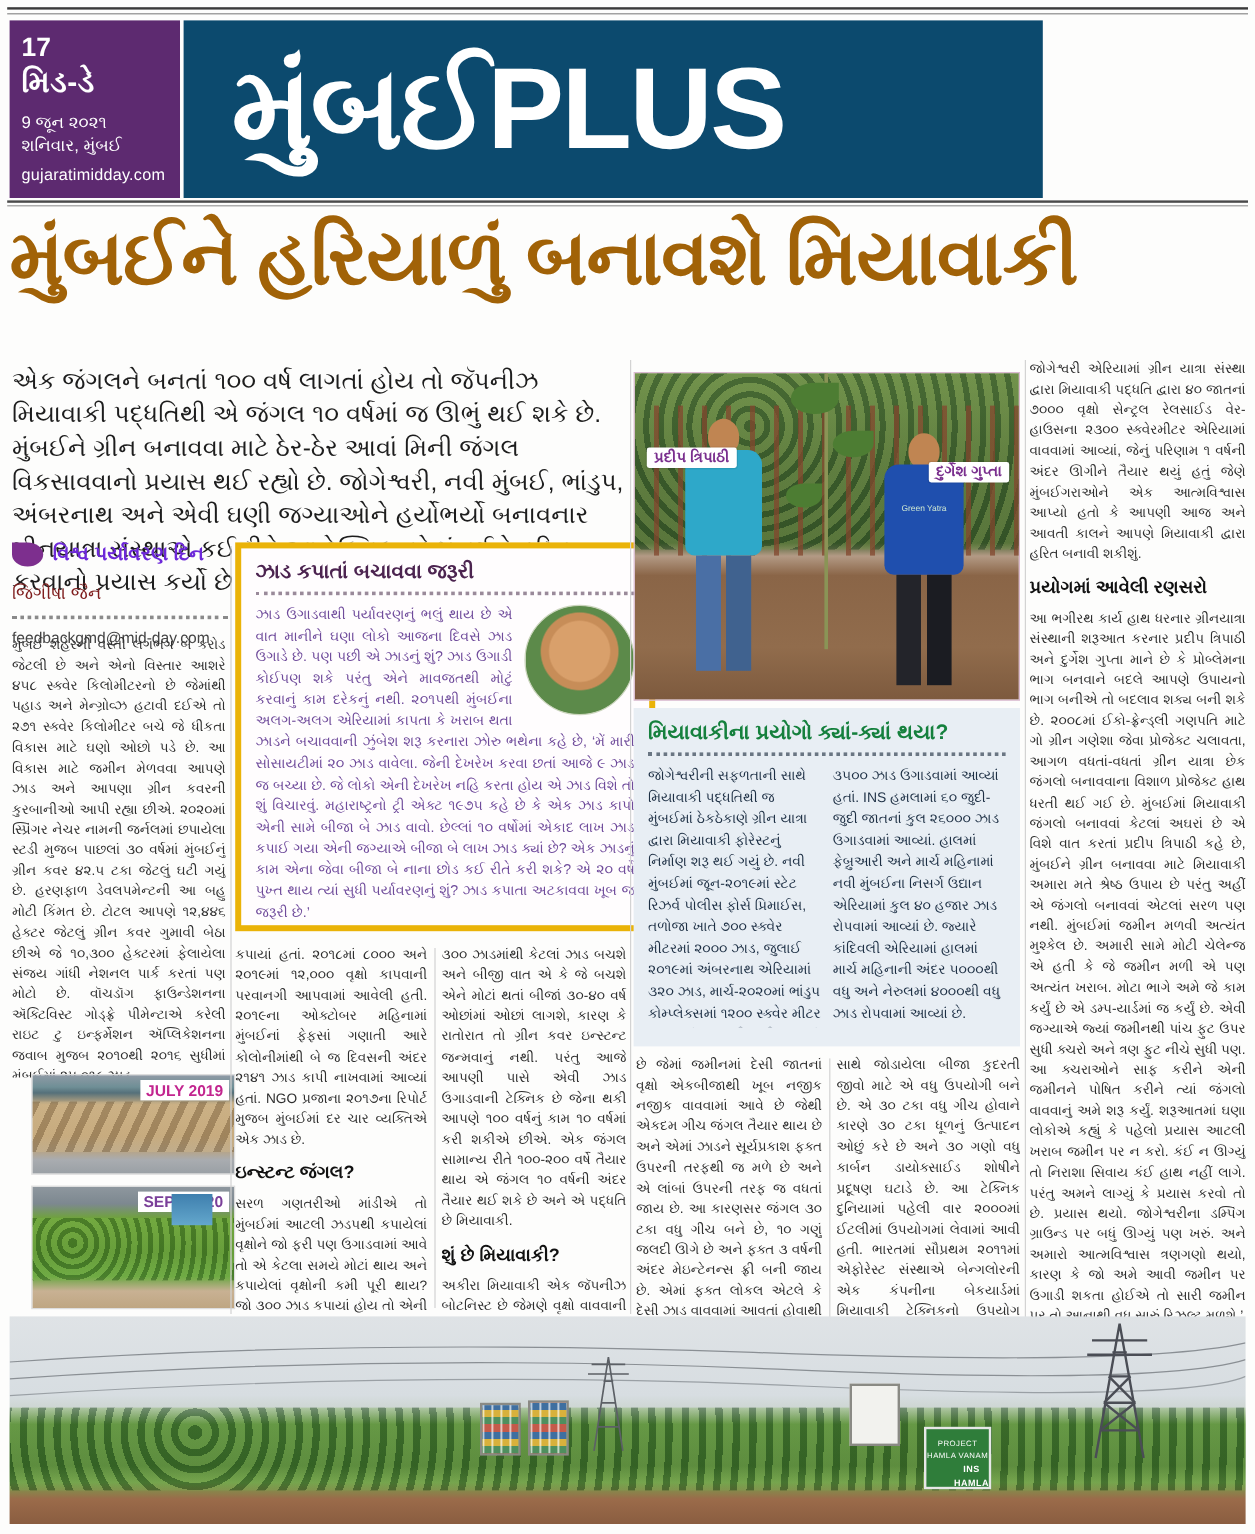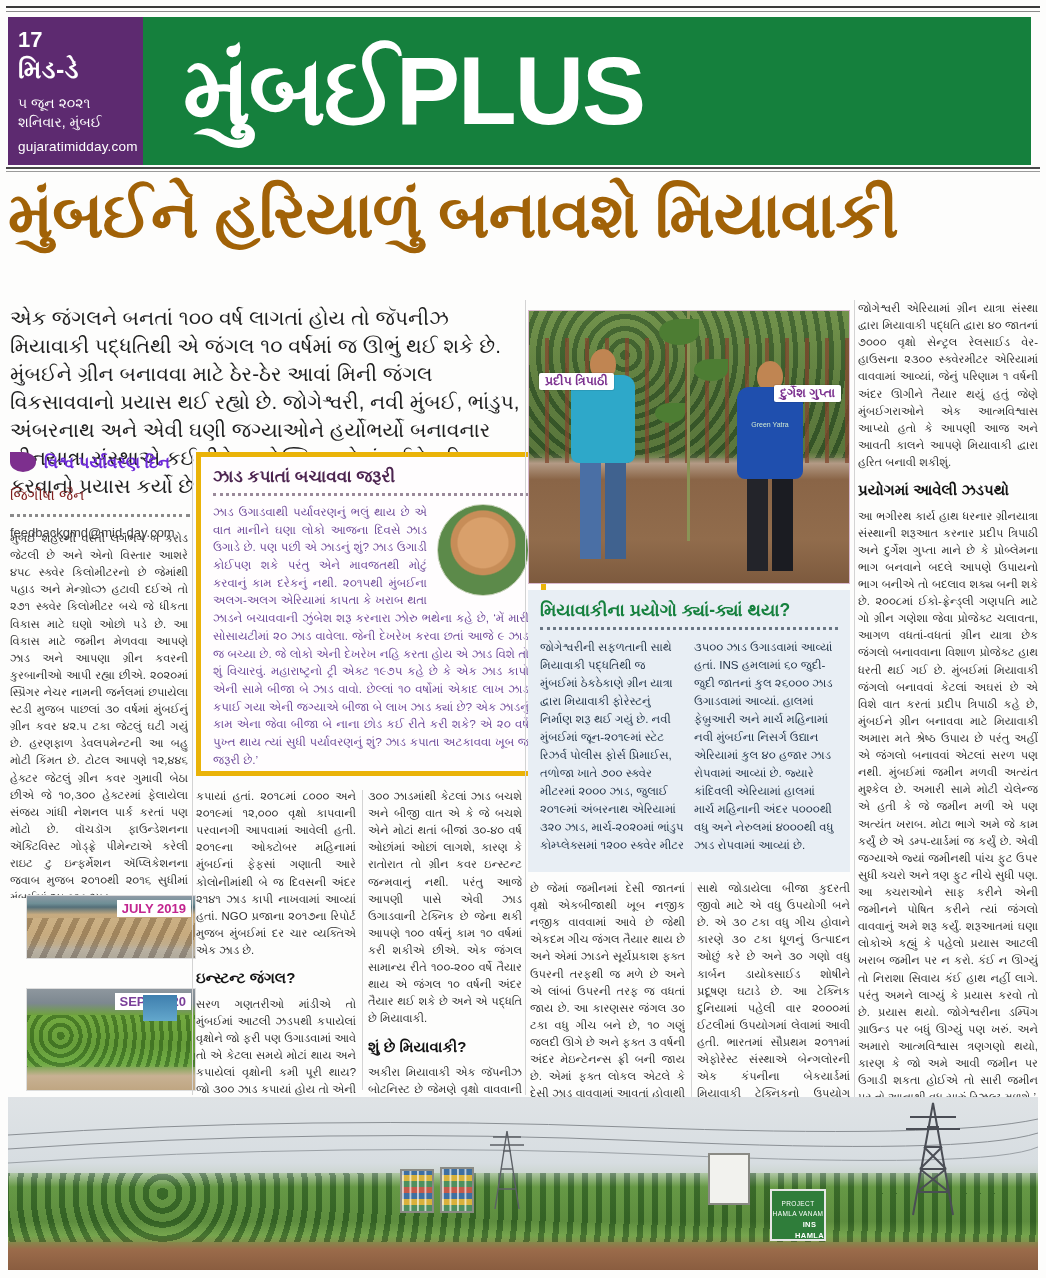--- a/index.html
+++ b/index.html
@@ -19,22 +19,22 @@
   .mast-left {
     position:absolute; left:8px; top:17px; width:142px; height:148px;
     background:#5d2a70; color:#fff; padding:10px 10px;
   }
   .mast-left .pg { font-size:22px; font-weight:bold; }
   .mast-left .logo { font-size:25px; font-weight:bold; margin-top:2px; letter-spacing:.5px;}
   .mast-left .date { font-size:14px; margin-top:10px; }
   .mast-left .day { font-size:14px; margin-top:2px; }
   .mast-left .site { font-size:13.5px; margin-top:8px; letter-spacing:.2px; }
   .mast-right {
-    position:absolute; left:143px; top:17px; width:888px; height:148px;
-    background:#15803d; color:#fff; display:flex; align-items:center;
+    position:absolute; left:153px; top:17px; width:716px; height:148px;
+    background:#0c4a6e; color:#fff; display:flex; align-items:center;
   }
   .mast-right .title { font-size:96px; font-weight:bold; line-height:1; padding-left:40px; letter-spacing:-2px; }
 
   
   .headline {
     position:absolute; left:8px; top:182px; width:1030px;
     font-size:64px; font-weight:bold; color:#a16207; letter-spacing:-1px;
     line-height:1.05; white-space:nowrap;
   }
 
@@ -62,21 +62,21 @@
   .leftcol { position:absolute; left:10px; top:530px; width:178px; height:368px; }
 
   
   .lphoto { position:absolute; left:26px; width:170px; overflow:hidden; border:1px solid #ddd; }
   .lphoto .lab {
     position:absolute; top:4px; right:4px; background:#fff; padding:1px 5px;
     font-weight:bold; font-size:13px;
   }
   .lab-july { color:#c2258f; }
   .lab-sept { color:#7a3f99; }
-  .ph-july { top:895px; height:64px;
+  .ph-july { top:895px; height:84px;
     background:linear-gradient(180deg,#8f9aa5 0%,#6f8f96 12%,#55707a 18%,#c7ab80 30%,#c0a276 62%,#b5a58c 78%,#a9acb0 86%,#9aa0a5 100%); }
   .ph-july:before { content:""; position:absolute; left:0; top:22px; width:100%; height:42px;
     background:repeating-linear-gradient(115deg, rgba(120,95,60,.45) 0 6px, rgba(210,185,140,.4) 6px 14px); }
   .ph-sept { top:988px; height:103px;
     background:linear-gradient(180deg,#8e979e 0%,#7d8890 14%,#6fa23c 26%,#5c8f33 55%,#6aa544 74%,#c8b193 86%,#bfa682 100%); }
   .ph-sept:before { content:""; position:absolute; left:0; top:26px; width:100%; height:52px;
     background:repeating-radial-gradient(circle at 20% 40%, rgba(40,90,20,.5) 0 4px, rgba(120,180,70,.4) 4px 9px); }
   .ph-sept:after { content:""; position:absolute; right:18px; top:6px; width:34px; height:26px;
     background:linear-gradient(180deg,#3f7fae,#63a7cc); }
 
@@ -157,21 +157,21 @@
 <body>
 
 <div id="page">
 
   <div class="rule-top1"></div>
   <div class="rule-top2"></div>
 
   <div class="mast-left">
     <div class="pg">17</div>
     <div class="logo">મિડ-ડે</div>
-    <div class="date">૫ જૂન ૨૦૨૧</div>
+    <div class="date">9 જૂન ૨૦૨૧</div>
     <div class="day">શનિવાર, મુંબઈ</div>
     <div class="site">gujaratimidday.com</div>
   </div>
   <div class="mast-right">
     <div class="title">મુંબઈPLUS</div>
   </div>
 
   <div class="rule-mid"></div>
   <div class="rule-mid2"></div>
 
@@ -250,21 +250,21 @@
     <h3>મિયાવાકીના પ્રયોગો ક્યાં-ક્યાં થયા?</h3>
     <div class="dots"></div>
     <div class="cols">
       <div class="c">જોગેશ્વરીની સફળતાની સાથે મિયાવાકી પદ્ધતિથી જ મુંબઈમાં ઠેકઠેકાણે ગ્રીન યાત્રા દ્વારા મિયાવાકી ફોરેસ્ટનું નિર્માણ શરૂ થઈ ગયું છે. નવી મુંબઈમાં જૂન-૨૦૧૯માં સ્ટેટ રિઝર્વ પોલીસ ફોર્સ પ્રિમાઈસ, તળોજા ખાતે ૭૦૦ સ્ક્વેર મીટરમાં ૨૦૦૦ ઝાડ, જુલાઈ ૨૦૧૯માં અંબરનાથ એરિયામાં ૩૨૦ ઝાડ, માર્ચ-૨૦૨૦માં ભાંડુપ કોમ્પ્લેક્સમાં ૧૨૦૦ સ્ક્વેર મીટર જગ્યામાં ૪૬ જુદી-જુદી જાતનાં</div>
       <div class="c">૩૫૦૦ ઝાડ ઉગાડવામાં આવ્યાં હતાં. INS હમલામાં ૬૦ જુદી-જુદી જાતનાં કુલ ૨૬૦૦૦ ઝાડ ઉગાડવામાં આવ્યાં. હાલમાં ફેબ્રુઆરી અને માર્ચ મહિનામાં નવી મુંબઈના નિસર્ગ ઉદ્યાન એરિયામાં કુલ ૪૦ હજાર ઝાડ રોપવામાં આવ્યાં છે. જ્યારે કાંદિવલી એરિયામાં હાલમાં માર્ચ મહિનાની અંદર ૫૦૦૦થી વધુ અને નેરુલમાં ૪૦૦૦થી વધુ ઝાડ રોપવામાં આવ્યાં છે.</div>
     </div>
   </div>
 
   <div class="rightcol col">
     <span>જોગેશ્વરી એરિયામાં ગ્રીન યાત્રા સંસ્થા દ્વારા મિયાવાકી પદ્ધતિ દ્વારા ૪૦ જાતનાં ૭૦૦૦ વૃક્ષો સેન્ટ્રલ રેલસાઈડ વેર-હાઉસના ૨૩૦૦ સ્ક્વેરમીટર એરિયામાં વાવવામાં આવ્યાં, જેનું પરિણામ ૧ વર્ષની અંદર ઊગીને તૈયાર થયું હતું જેણે મુંબઈગરાઓને એક આત્મવિશ્વાસ આપ્યો હતો કે આપણી આજ અને આવતી કાલને આપણે મિયાવાકી દ્વારા હરિત બનાવી શકીશું.</span>
-    <div class="subhead">પ્રયોગમાં આવેલી ઝડપથો</div>
+    <div class="subhead">પ્રયોગમાં આવેલી રણસરો</div>
     <span>આ ભગીરથ કાર્ય હાથ ધરનાર ગ્રીનયાત્રા સંસ્થાની શરૂઆત કરનાર પ્રદીપ ત્રિપાઠી અને દુર્ગેશ ગુપ્તા માને છે કે પ્રોબ્લેમના ભાગ બનવાને બદલે આપણે ઉપાયનો ભાગ બનીએ તો બદલાવ શક્ય બની શકે છે. ૨૦૦૮માં ઈકો-ફ્રેન્ડ્લી ગણપતિ માટે ગો ગ્રીન ગણેશા જેવા પ્રોજેક્ટ ચલાવતા, આગળ વધતાં-વધતાં ગ્રીન યાત્રા છેક જંગલો બનાવવાના વિશાળ પ્રોજેક્ટ હાથ ધરતી થઈ ગઈ છે. મુંબઈમાં મિયાવાકી જંગલો બનાવવાં કેટલાં અઘરાં છે એ વિશે વાત કરતાં પ્રદીપ ત્રિપાઠી કહે છે, મુંબઈને ગ્રીન બનાવવા માટે મિયાવાકી અમારા મતે શ્રેષ્ઠ ઉપાય છે પરંતુ અહીં એ જંગલો બનાવવાં એટલાં સરળ પણ નથી. મુંબઈમાં જમીન મળવી અત્યંત મુશ્કેલ છે. અમારી સામે મોટી ચેલેન્જ એ હતી કે જે જમીન મળી એ પણ અત્યંત ખરાબ. મોટા ભાગે અમે જે કામ કર્યું છે એ ડમ્પ-યાર્ડમાં જ કર્યું છે. એવી જગ્યાએ જ્યાં જમીનથી પાંચ ફુટ ઉપર સુધી ક્ચરો અને ત્રણ ફુટ નીચે સુધી પણ. આ ક્ચરાઓને સાફ કરીને એની જમીનને પોષિત કરીને ત્યાં જંગલો વાવવાનું અમે શરૂ કર્યું. શરૂઆતમાં ઘણા લોકોએ કહ્યું કે પહેલો પ્રયાસ આટલી ખરાબ જમીન પર ન કરો. કંઈ ન ઊગ્યું તો નિરાશા સિવાય કંઈ હાથ નહીં લાગે. પરંતુ અમને લાગ્યું કે પ્રયાસ કરવો તો છે. પ્રયાસ થયો. જોગેશ્વરીના ડમ્પિંગ ગ્રાઉન્ડ પર બધું ઊગ્યું પણ ખરું. અને અમારો આત્મવિશ્વાસ ત્રણગણો થયો, કારણ કે જો અમે આવી જમીન પર ઉગાડી શકતા હોઈએ તો સારી જમીન પર તો આનાથી વધુ સારું રિઝલ્ટ મળશે.’</span>
   </div>
 
   <div class="pano">
     <div class="trees"></div>
     <svg width="1030" height="173" viewBox="0 0 1030 173">
       <path d="M0,38 Q300,18 620,30 T1030,22" stroke="#8a8f94" stroke-width="1" fill="none"></path>
       <path d="M0,52 Q320,30 640,44 T1030,36" stroke="#8a8f94" stroke-width="1" fill="none"></path>
       <path d="M0,66 Q340,44 660,58 T1030,50" stroke="#9aa0a5" stroke-width="1" fill="none"></path>
       <g stroke="#4a4d55" stroke-width="2" fill="none">

